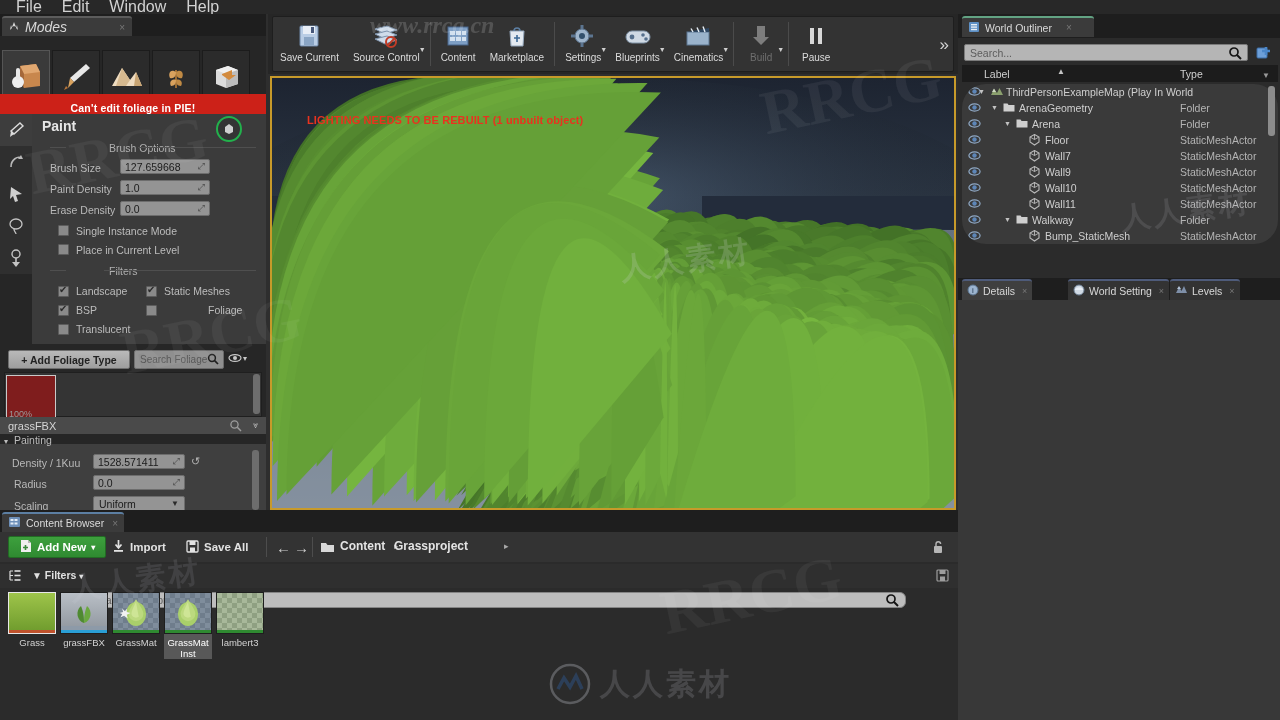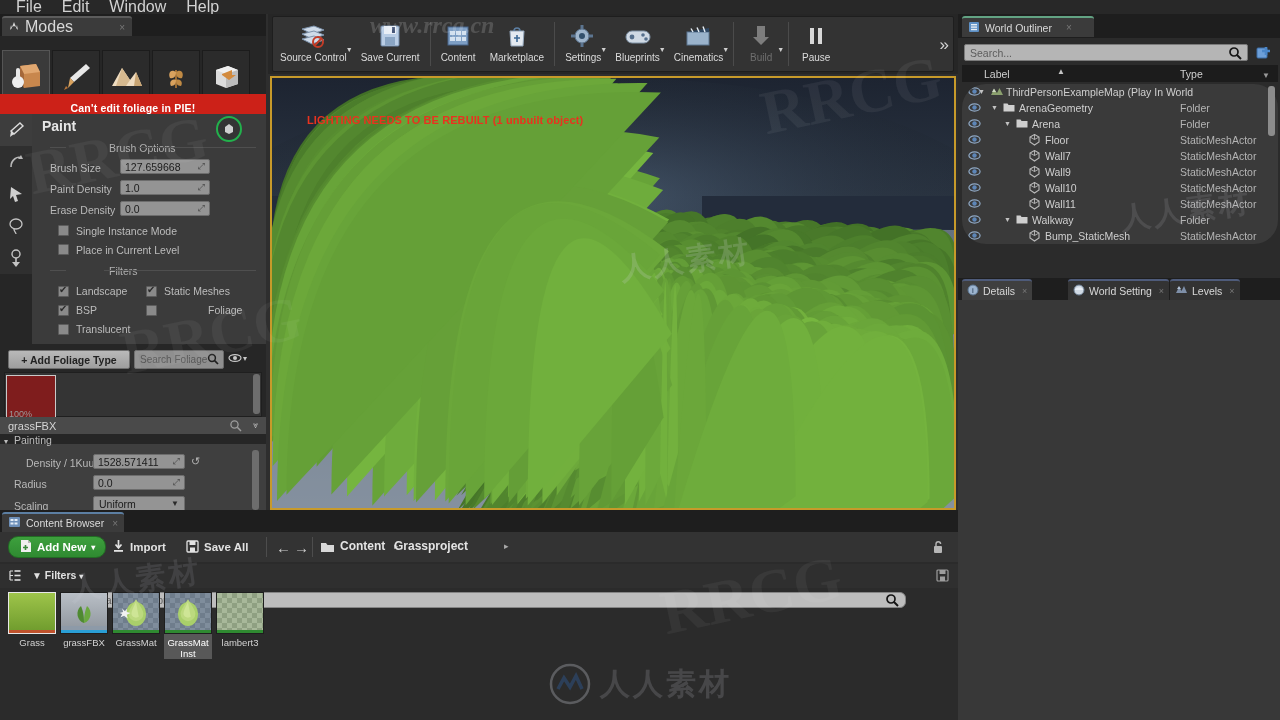--- a/index.html
+++ b/index.html
@@ -18,21 +18,21 @@
     background:#282828; display:flex; align-items:center; padding-left:6px; }
   .menubar .mi{ color:#d2d2d2; font-size:16px; padding:0 10px; line-height:14px; cursor:default; }
 
   
   .modes-panel{ position:absolute; left:0; top:14px; width:266px; height:496px; background:#262626; }
   .tabstrip{ height:22px; background:#1e1e1e; position:relative; }
   .tab{ position:absolute; left:2px; top:2px; height:20px; background:#3b3b3b;
       border-top:2px solid #5c5c5c; border-radius:3px 3px 0 0;
       display:flex; align-items:center; padding:0 8px 0 6px; min-width:130px; }
   .tab .tico{ width:12px; height:12px; margin-right:5px; display:inline-block; }
-  .tab .tlab{ font-size:16px; color:#d8d8d8; }
+  .tab .tlab{ font-size:14px; color:#d8d8d8;font-style:italic; }
   .tab .tx{ position:absolute; right:7px; top:4px; font-size:10px; color:#777; }
 
   .mode-btns{ position:absolute; left:2px; top:36px; width:250px; height:52px;
       display:flex; gap:2px; }
   .mode-btn{ width:48px; height:52px; background:#2b2b2b; border:1px solid #1c1c1c;
       display:flex; align-items:center; justify-content:center; position:relative; }
   .mode-btn.sel{ background:#3a3a3a; border:1px solid #555; }
 
   .pie-warning{ position:absolute; left:0; top:80px; width:266px; height:28px;
       background:#cc2118; color:#fff; font-size:10.5px; font-weight:bold;
@@ -137,21 +137,21 @@
       font-size:11px; color:#c5c5c5; }
 
   
   .cb-panel{ position:absolute; left:0; top:510px; width:958px; height:210px; background:#2b2b2b; }
   .cb-tabstrip{ position:absolute; left:0; top:510px; width:958px; height:22px; background:#1e1e1e; }
   .cb-tab{ position:absolute; left:2px; top:2px; height:20px; background:#3b3b3b;
       border-top:2px solid #5c7fa3; border-radius:3px 3px 0 0; display:flex; align-items:center;
       padding:0 20px 0 6px; }
   .cb-toolrow{ position:absolute; left:0; top:532px; width:958px; height:30px; background:#333; }
   .addnew{ position:absolute; left:8px; top:536px; height:22px; padding:0 10px;
-      background:linear-gradient(#3da03d,#2f8a31); border:1px solid #226b24; border-radius:10px;
+      background:linear-gradient(#3da03d,#2f8a31); border:1px solid #226b24; border-radius:2px;
       display:flex; align-items:center; gap:5px; color:#fff; font-size:11.5px; font-weight:bold; }
   .cbtn{ position:absolute; top:536px; height:22px; display:flex; align-items:center; gap:5px;
       color:#e2e2e2; font-size:11.5px; font-weight:bold; }
   .cbsep{ position:absolute; top:537px; width:1px; height:20px; background:#4d4d4d; }
   .navarrow{ position:absolute; top:539px; font-size:15px; color:#cfcfcf; }
   .crumb{ position:absolute; top:539px; font-size:12px; color:#e4e4e4; font-weight:bold; }
   .crumb-sep{ position:absolute; top:541px; font-size:9px; color:#a9a9a9; }
   .lockico{ position:absolute; left:932px; top:540px; font-size:13px; color:#b0b0b0; }
 
   .cb-filterrow{ position:absolute; left:0; top:564px; width:958px; height:24px; background:#2f2f2f; }
@@ -370,21 +370,21 @@
       </span>
       <span style="position:absolute;right:8px;top:3px;font-size:9px;color:#bbb;">⩔</span>
     </div>
 
     <div class="pbody"></div>
     <div class="painting-hdr">
       <span style="font-size:8px;color:#bbb;margin-right:3px;">▾</span>
       <span>Painting</span>
     </div>
 
-    <div class="row" style="left:26px; top:440px;">
+    <div class="row" style="left:12px; top:440px;">
         <span class="lbl">Density / 1Kuu</span>
       </div>
     <div class="fld" style="left:93px; top:440px; width:92px;">
       <span>1528.571411</span>
       <span class="spin">⤢</span>
     </div>
     <span style="position:absolute;left:191px;top:441px;font-size:11px;color:#b6b6b6;">↺</span>
 
     <div class="row" style="left:14px; top:461px;">
         <span class="lbl">Radius</span>
@@ -399,43 +399,43 @@
       </div>
     <div class="combo" style="left:93px; top:482px; width:92px;">
       <span>Uniform</span>
       <span class="car">▼</span>
     </div>
     <div style="position:absolute;left:252px;top:436px;width:7px;height:60px;background:#6d6d6d;border-radius:3px;"></div>
   </div>
 
   <div class="vp-toolbar"></div>
   <div class="vp-tb-inner">
+    <div class="tbtn">
+      <span class="ic">
+        <svg width="28" height="26" viewBox="0 0 28 26">
+            <rect x="5" y="3" width="18" height="20" rx="1" fill="#b9cde5" stroke="#6e88a8"></rect>
+            <rect x="8" y="3" width="12" height="8" fill="#e8eef6"></rect>
+            <rect x="9" y="14" width="10" height="8" fill="#8aa5c4"></rect>
+            <rect x="16" y="4" width="3" height="6" fill="#46577a"></rect>
+          </svg>
+      </span>
+      <span class="tl">Save Current</span>
+    </div>
     <div class="tbtn">
       <span class="ic">
         <svg width="30" height="26" viewBox="0 0 30 26">
             <path d="M4 6 L16 3 L26 7 L14 11 Z" fill="#cfdcea" stroke="#7d92ab"></path>
             <path d="M4 11 L16 8 L26 12 L14 16 Z" fill="#cfdcea" stroke="#7d92ab"></path>
             <path d="M4 16 L16 13 L26 17 L14 21 Z" fill="#cfdcea" stroke="#7d92ab"></path>
             <circle cx="20" cy="19" r="5" fill="none" stroke="#c43c27" stroke-width="2"></circle>
             <path d="M16.8 22.2 L23.2 15.8" stroke="#c43c27" stroke-width="2"></path>
           </svg>
       </span>
       <span class="tl">Source Control</span>
       <span class="tcar">▼</span>
-    </div>
-    <div class="tbtn">
-      <span class="ic">
-        <svg width="28" height="26" viewBox="0 0 28 26">
-            <rect x="5" y="3" width="18" height="20" rx="1" fill="#b9cde5" stroke="#6e88a8"></rect>
-            <rect x="8" y="3" width="12" height="8" fill="#e8eef6"></rect>
-            <rect x="9" y="14" width="10" height="8" fill="#8aa5c4"></rect>
-            <rect x="16" y="4" width="3" height="6" fill="#46577a"></rect>
-          </svg>
-      </span>
-      <span class="tl">Save Current</span>
     </div>
     <div class="tsep"></div>
     <div class="tbtn">
       <span class="ic">
         <svg width="28" height="26" viewBox="0 0 28 26">
             <rect x="4" y="4" width="20" height="18" fill="#7d9ec4" stroke="#4d6party"></rect>
             <rect x="4" y="4" width="20" height="18" fill="#7d9ec4" stroke="#49658a"></rect>
             <g fill="#d3e1f0">
               <rect x="6" y="8" width="5" height="4"></rect>
               <rect x="12" y="8" width="5" height="4"></rect>

